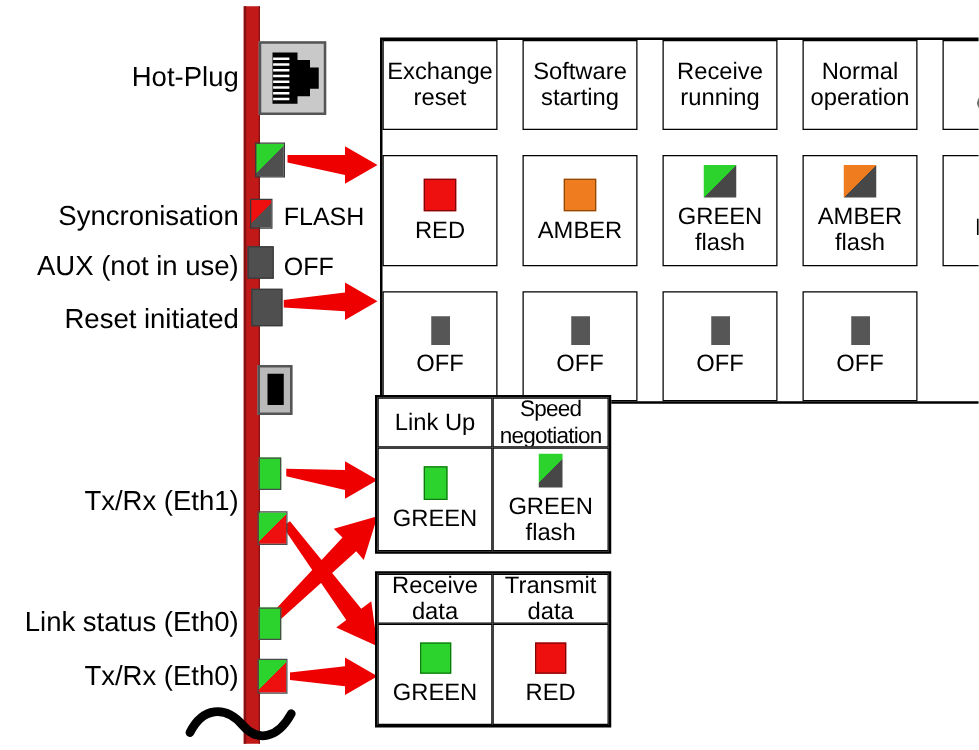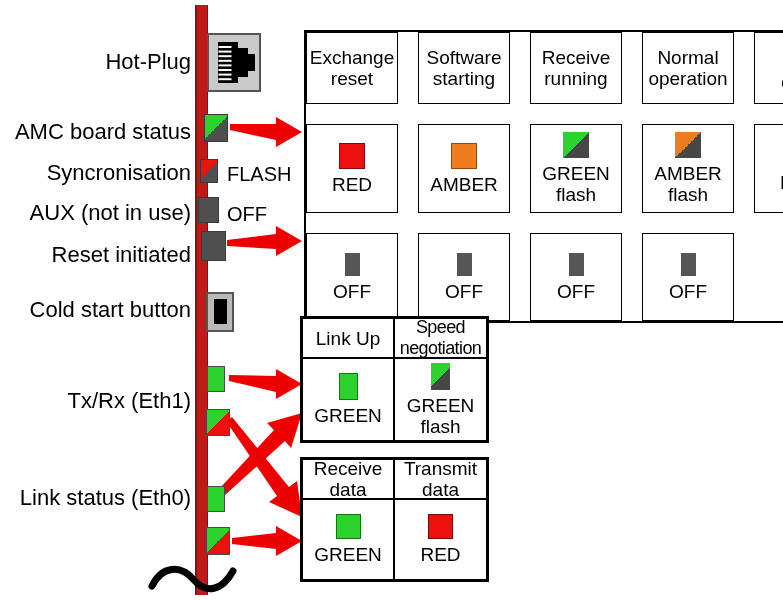--- a/index.html
+++ b/index.html
@@ -68,27 +68,26 @@
     <polygon points="230,124 276,124 276,117 302,132 276,147 276,140 230,130" fill="#ee0000"></polygon>
     <polygon points="227,240 276,234 276,226 302,241 276,256 276,249 227,246" fill="#ee0000"></polygon>
     <polygon points="229,375 276,376 276,369 302,384 276,399 276,392 229,381" fill="#ee0000"></polygon>
     <polygon points="232,417 289,487 297,481 302,517 269,502 277,496 226,421" fill="#ee0000"></polygon>
     <polygon points="219,489 274,430 267,423 302,413 291,448 285,441 225,495" fill="#ee0000"></polygon>
     <polygon points="232,538 276,533 276,526 302,541 276,556 276,549 232,544" fill="#ee0000"></polygon>
     <path d="M152,586 C162,566 180,564 194,580 C206,594 222,591 233,571" fill="none" stroke="#000" stroke-width="7" stroke-linecap="round"></path>
   </svg>
 
   <div class="lbl" style="top:50px">Hot-Plug</div>
-  <div class="lbl" style="top:120px">AMC board status</div>
   <div class="lbl" style="top:161px">Syncronisation</div>
   <div class="lbl" style="top:201px">AUX (not in use)</div>
   <div class="lbl" style="top:243px">Reset initiated</div>
-  <div class="lbl" style="top:298px">Cold start button</div>
   <div class="lbl" style="top:389px">Tx/Rx (Eth1)</div>
   <div class="lbl" style="top:486px">Link status (Eth0)</div>
+  <div class="lbl" style="top:529px">Tx/Rx (Eth0)</div>
 
   <div class="note" style="left:227px;top:163px">FLASH</div>
   <div class="note" style="left:227px;top:203px">OFF</div>
 
   <div class="rj45">
     <svg width="50" height="55" viewBox="0 0 50 55">
       <path d="M9,7 H29 V13 H39 V19 H46 V36 H39 V42 H29 V48 H9 Z" fill="#000"></path>
       <g fill="#fff">
         <rect x="9.5" y="11" width="13" height="2"></rect>
         <rect x="9.5" y="15.6" width="13" height="2"></rect>

